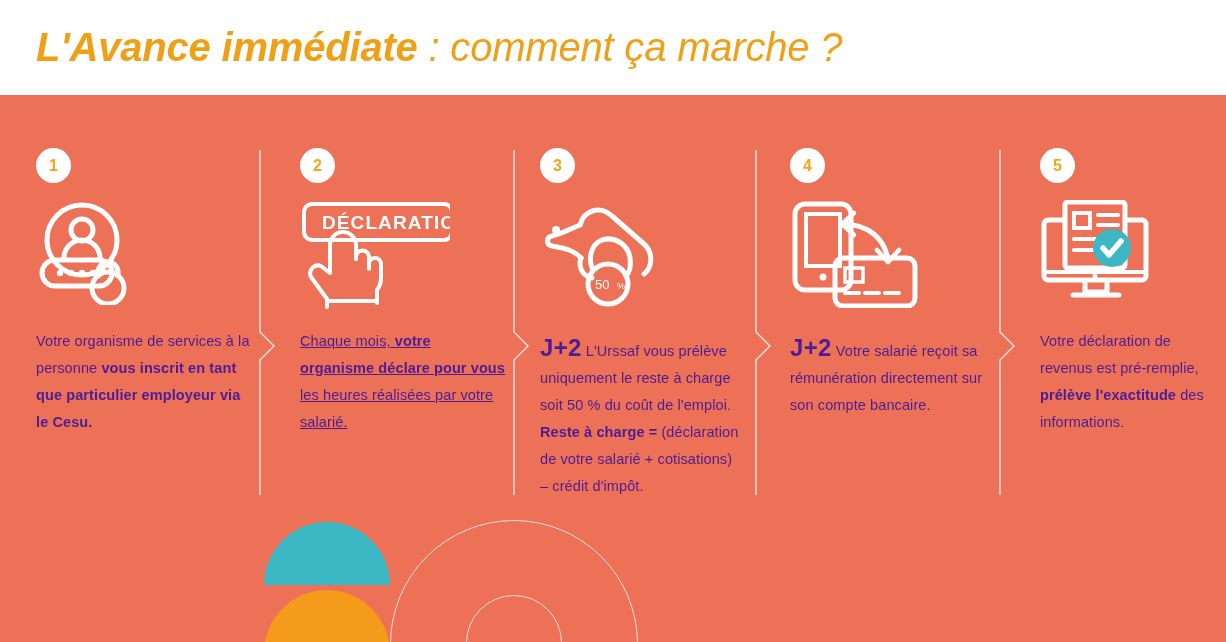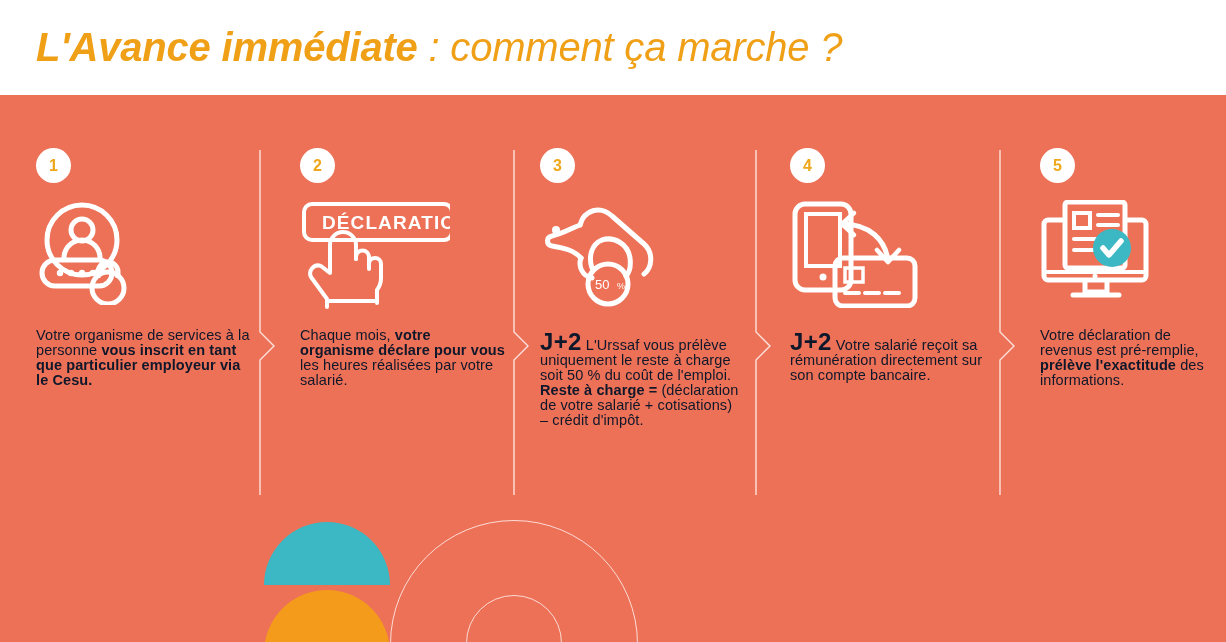--- a/index.html
+++ b/index.html
@@ -84,29 +84,29 @@
   
   .icon-slot{
     position:absolute;top:105px;left:0;
     width:140px;height:110px;
   }
   .icon-slot svg{display:block;}
 
   
   .body-text{
     position:absolute;
-    color:#0f172a;
+    color:#4c1d95;
     font-size:14.5px;
-    line-height:15px;
+    line-height:27px;
     letter-spacing:.1px;
   }
   .body-text b{font-weight:bold;}
   .body-text .jd{font-weight:bold;font-size:24px;letter-spacing:.3px;}
   .t1{top:233px;left:0;width:215px;}
-  .t2{top:233px;left:0;width:205px;}
+  .t2{top:233px;left:0;width:205px;text-decoration:underline;}
   .t3{top:239px;left:0;width:200px;}
   .t4{top:239px;left:0;width:205px;}
   .t5{top:233px;left:0;width:186px;}
 
   
   .divider{
     position:absolute;top:55px;width:20px;height:345px;
   }
   .d1{left:258px;}
   .d2{left:512px;}

